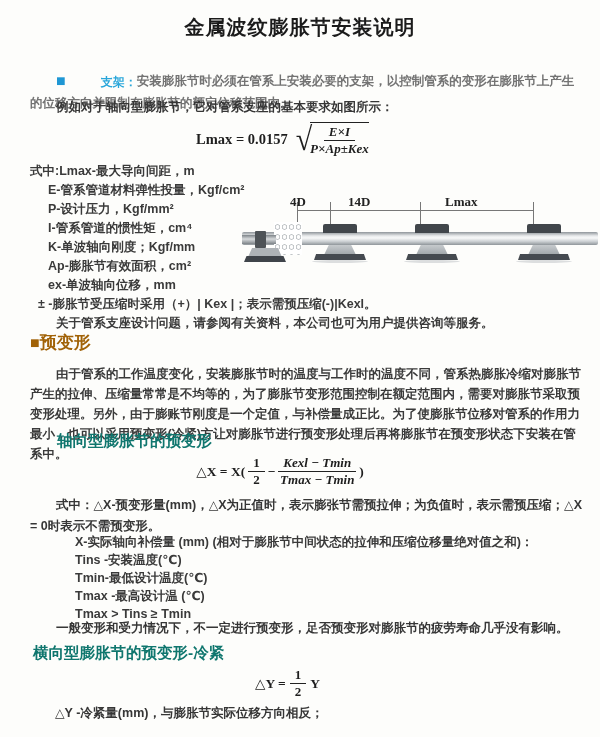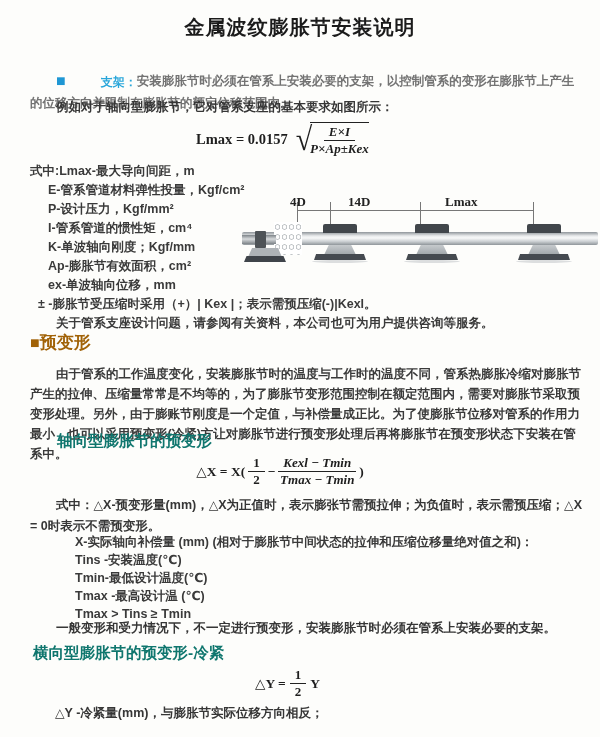--- a/index.html
+++ b/index.html
@@ -179,21 +179,21 @@
   <div class="explain">式中：△X-预变形量(mm)，△X为正值时，表示膨张节需预拉伸；为负值时，表示需预压缩；△X = 0时表示不需预变形。</div>
 
   <div class="axial-items">
     <div class="var-line">X-实际轴向补偿量 (mm) (相对于膨胀节中间状态的拉伸和压缩位移量绝对值之和)：</div>
     <div class="var-line">Tins -安装温度(℃)</div>
     <div class="var-line">Tmin-最低设计温度(℃)</div>
     <div class="var-line">Tmax -最高设计温 (℃)</div>
     <div class="var-line">Tmax &gt; Tins ≥ Tmin</div>
   </div>
 
-  <div class="note">一般变形和受力情况下，不一定进行预变形，安装膨胀节时必须在管系上安装必要的支架。</div>
+  <div class="note">一般变形和受力情况下，不一定进行预变形，足否预变形对膨胀节的疲劳寿命几乎没有影响。</div>
 
   <div class="sub-head lateral-head">横向型膨胀节的预变形-冷紧</div>
 
   <div class="formula f3">
     <span>△Y =</span>
     <span class="frac">
       <span class="num">1</span>
       <span class="den">2</span>
     </span>
     <span>Y</span>

